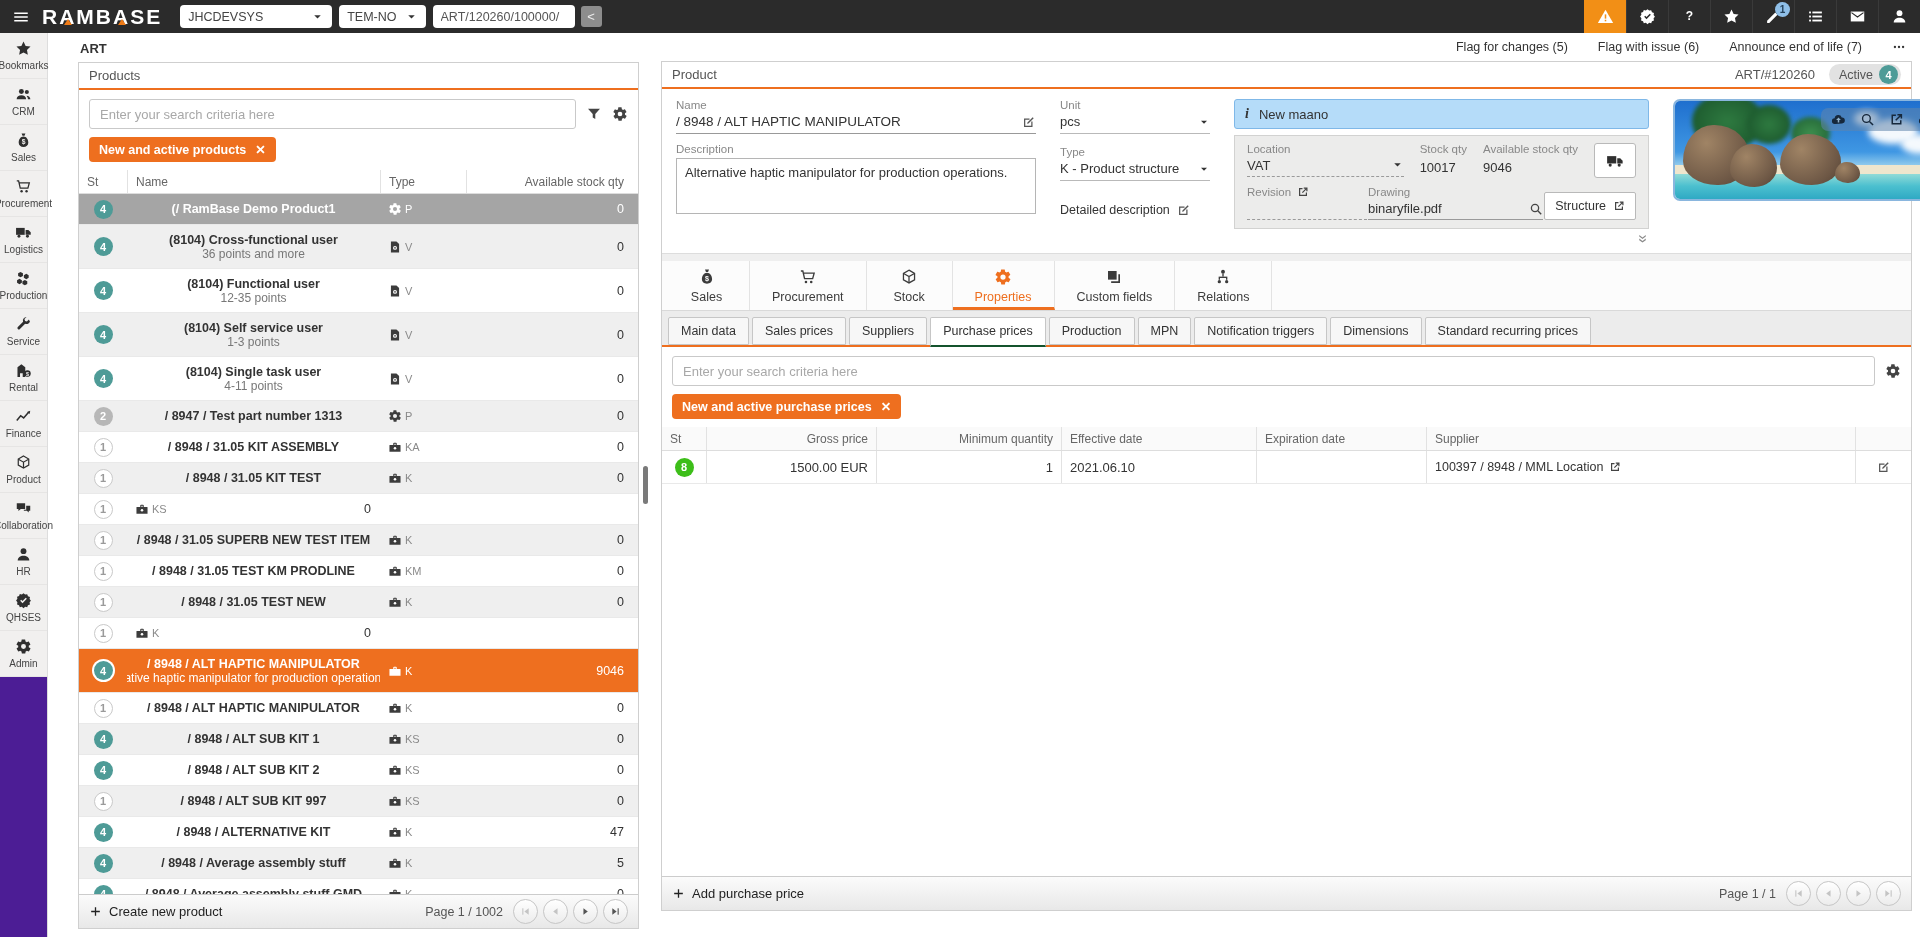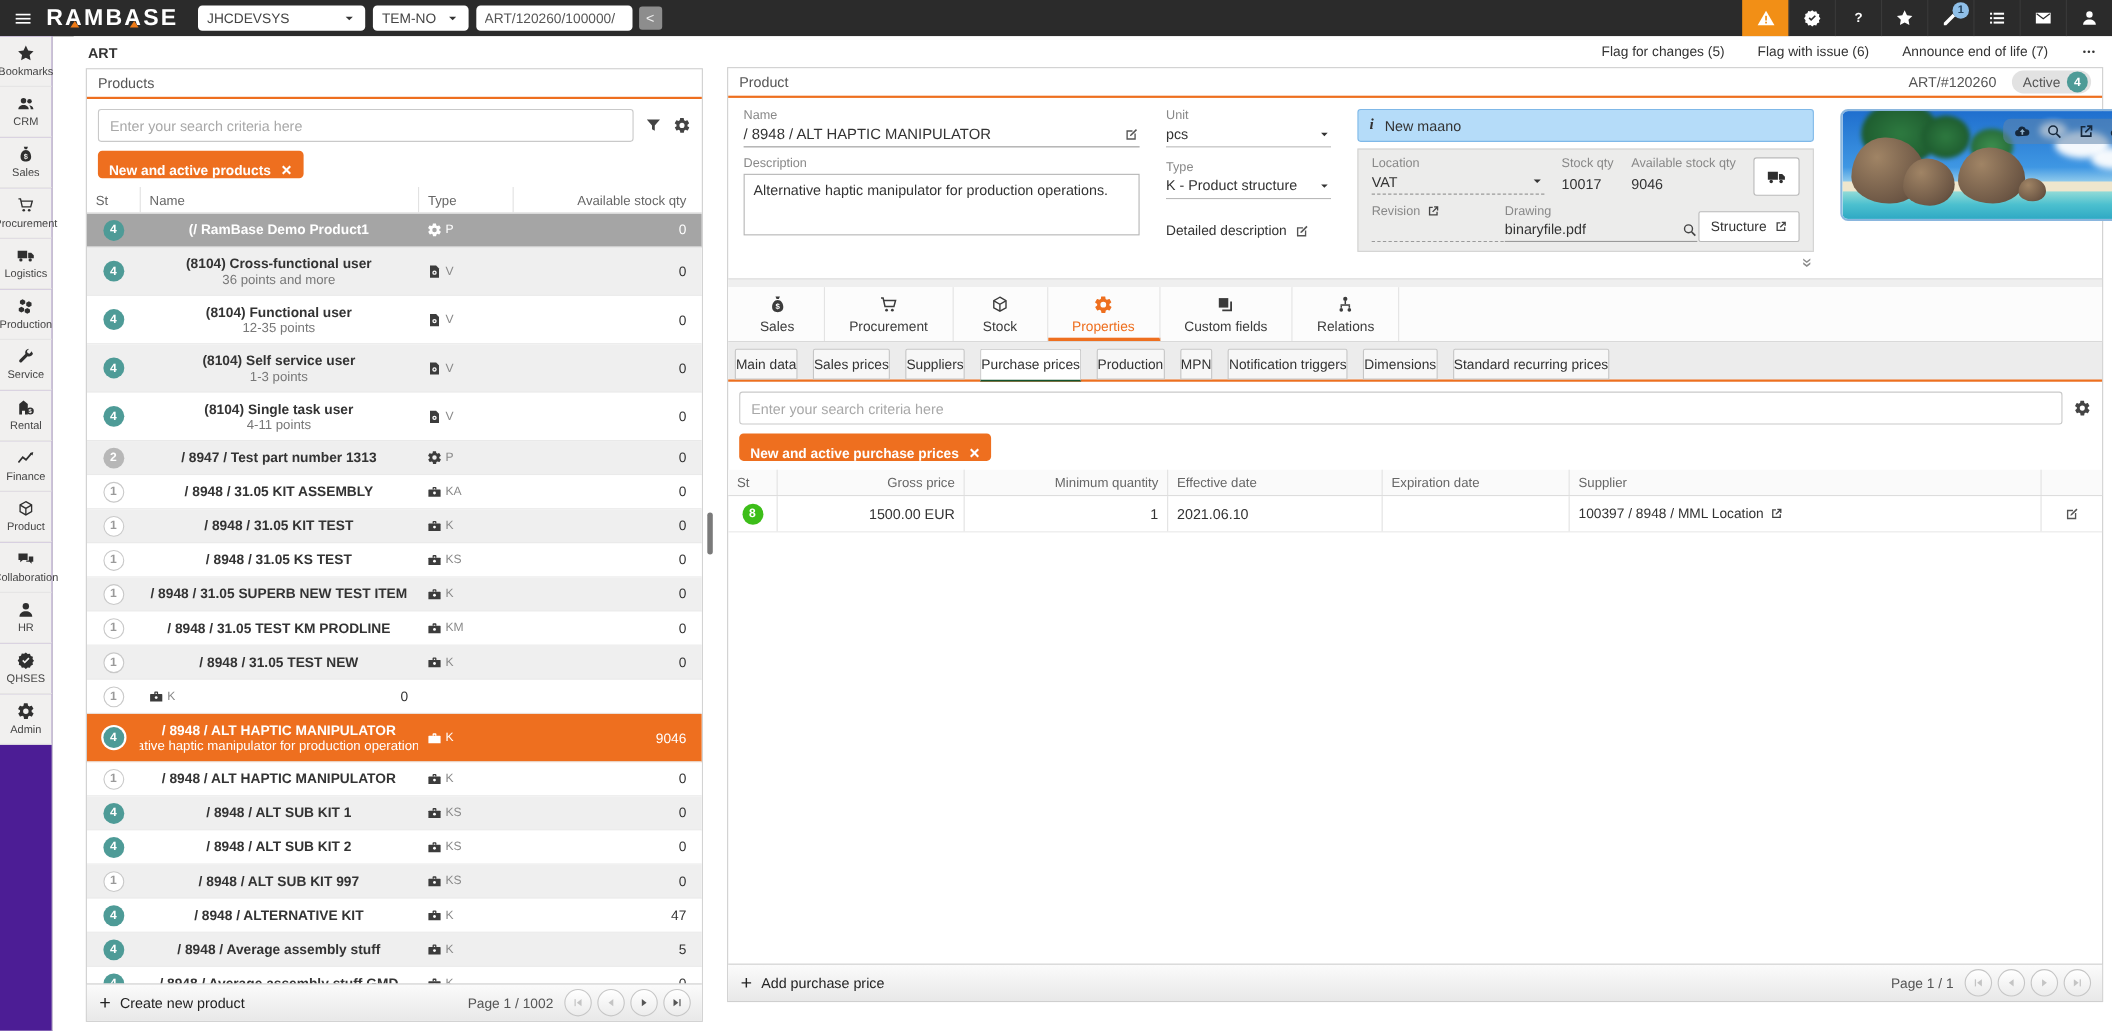--- a/index.html
+++ b/index.html
@@ -68,21 +68,21 @@
   .stc.gray{background:#b7b7b7}
   .stc.outline{background:#fff;border:1px solid #c9c9c9;color:#9a9a9a}
   .stc.green{background:#3dbe19}
 
   .search-row{display:flex;align-items:center;gap:10px;padding:9px 10px 6px;flex:none}
   .search-row input{flex:1;height:30px;border:1px solid #c9c9c9;border-radius:3px;padding:0 10px;
     font-size:13px;color:#444;font-family:inherit}
   .search-row input::placeholder{color:#a8a8a8}
   .tool{font-size:16px;color:#444;cursor:pointer}
   .chip-row{padding:2px 10px 8px;flex:none}
-  .chip{display:inline-flex;align-items:flex-end;gap:9px;background:#ee6f1f;color:#fff;font-weight:bold;
+  .chip{display:inline-flex;align-items:center;gap:9px;background:#ee6f1f;color:#fff;font-weight:bold;
     font-size:12.5px;border-radius:4px;height:25px;padding:0 10px;cursor:pointer}
   .chip .x{font-style:normal;font-weight:bold;cursor:pointer}
 
   
   .thead{display:flex;align-items:center;height:24px;font-size:12px;color:#666;
     border-bottom:1px solid #ddd;flex:none}
   .thead>div{padding:0 8px}
   .p-st{width:48px;flex:none}
   .p-name{flex:1;border-left:1px solid #e2e2e2;align-self:stretch;display:flex;align-items:center}
   .p-type{width:86px;flex:none;border-left:1px solid #e2e2e2;align-self:stretch;display:flex;align-items:center}
@@ -191,21 +191,21 @@
   
   .tabs{display:flex;flex:none;background:#fcfcfc;border-bottom:1px solid #d9d9d9;padding-left:2px}
   .tab{display:flex;flex-direction:column;align-items:center;justify-content:center;gap:4px;
     padding:7px 22px 6px;border-right:1px solid #e3e3e3;cursor:pointer;color:#3c3c3c;min-width:86px}
   .tab .tab-icon{font-size:18px;color:#3c3c3c}
   .tab .tab-label{font-size:12.5px}
   .tab.active{color:#ee6f1f;border-bottom:3px solid #ee6f1f;padding-bottom:3px}
   .tab.active .tab-icon{color:#ee6f1f}
   .subtab-strip{background:#ececec;padding:6px 0 0 6px;border-bottom:2px solid #ee6f1f;flex:none;display:flex}
   .subtab{background:#f7f7f7;border:1px solid #c6c6c6;border-radius:2px 2px 0 0;font-size:12.5px;
-    color:#333;padding:6px 0;margin-right:14px;cursor:pointer;position:relative}
+    color:#333;padding:6px 12px;margin-right:3px;cursor:pointer;position:relative}
   .subtab.active{background:#fff;margin-bottom:-2px;border-bottom:2px solid #14532d;z-index:2;padding-bottom:7px}
 
   
   .pu-st{width:44px;flex:none}
   .pu-gross{width:170px;flex:none;justify-content:flex-end;display:flex;align-items:center;
     border-left:1px solid #e2e2e2;align-self:stretch}
   .pu-min{width:185px;flex:none;justify-content:flex-end;display:flex;align-items:center;
     border-left:1px solid #e2e2e2;align-self:stretch}
   .pu-eff{width:195px;flex:none;display:flex;align-items:center;border-left:1px solid #e2e2e2;align-self:stretch}
   .pu-exp{width:170px;flex:none;display:flex;align-items:center;border-left:1px solid #e2e2e2;align-self:stretch}
@@ -657,23 +657,20 @@
               </span>
               <span class="t-label">K</span>
             </div>
             <div class="cell c-qty">
               <span class="qtv">0</span>
             </div>
           </div>
           <div class="prow">
             <div class="cell c-st">
               <i class="stc outline">1</i>
-            </div>
-            <div class="cell c-name">
-              <div class="nm">/ 8948 / 31.05 KS TEST</div>
             </div>
             <div class="cell c-type">
               <span class="t-icon" data-icon="toolbox">
                 <svg viewBox="0 0 24 24">
                   <path d="M9 8.5V6a1.5 1.5 0 0 1 1.5-1.5h3A1.5 1.5 0 0 1 15 6v2.5h-2V6.6h-2v1.9z"></path>
                   <path d="M3.5 8.5h17a1 1 0 0 1 1 1V20h-19V9.5a1 1 0 0 1 1-1z"></path>
                   <circle cx="12" cy="14" r="2.2" fill="var(--icon-bg,#fff)"></circle>
                 </svg>
               </span>
               <span class="t-label">KS</span>

